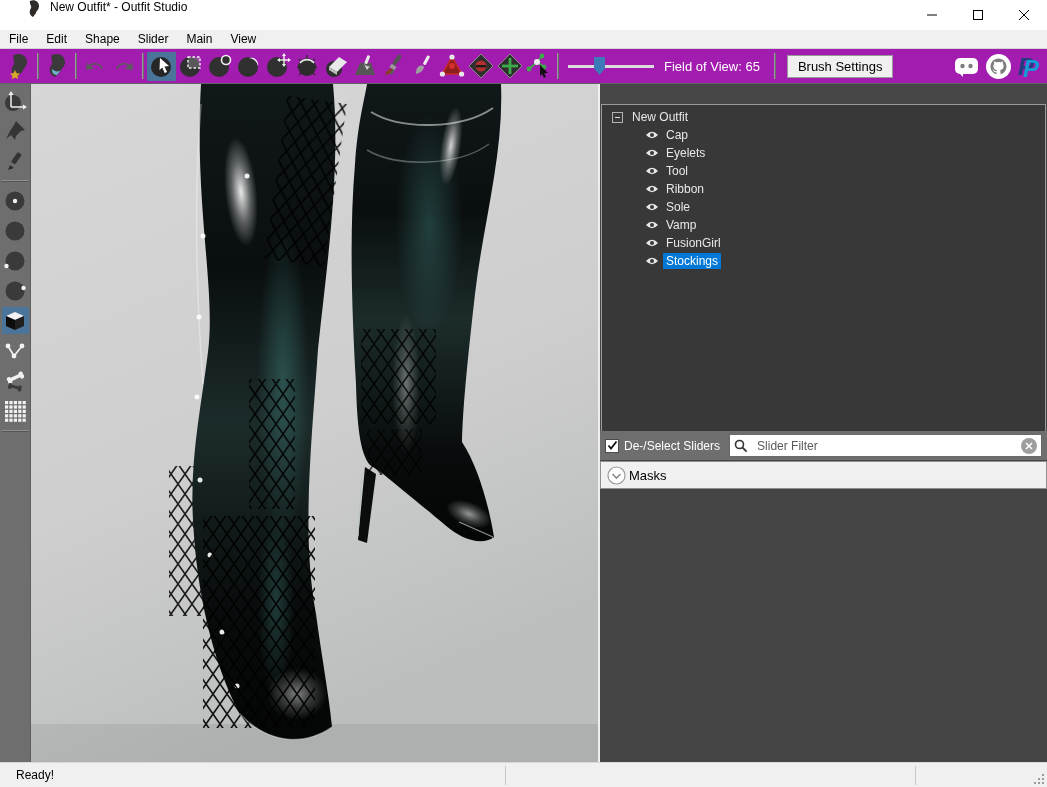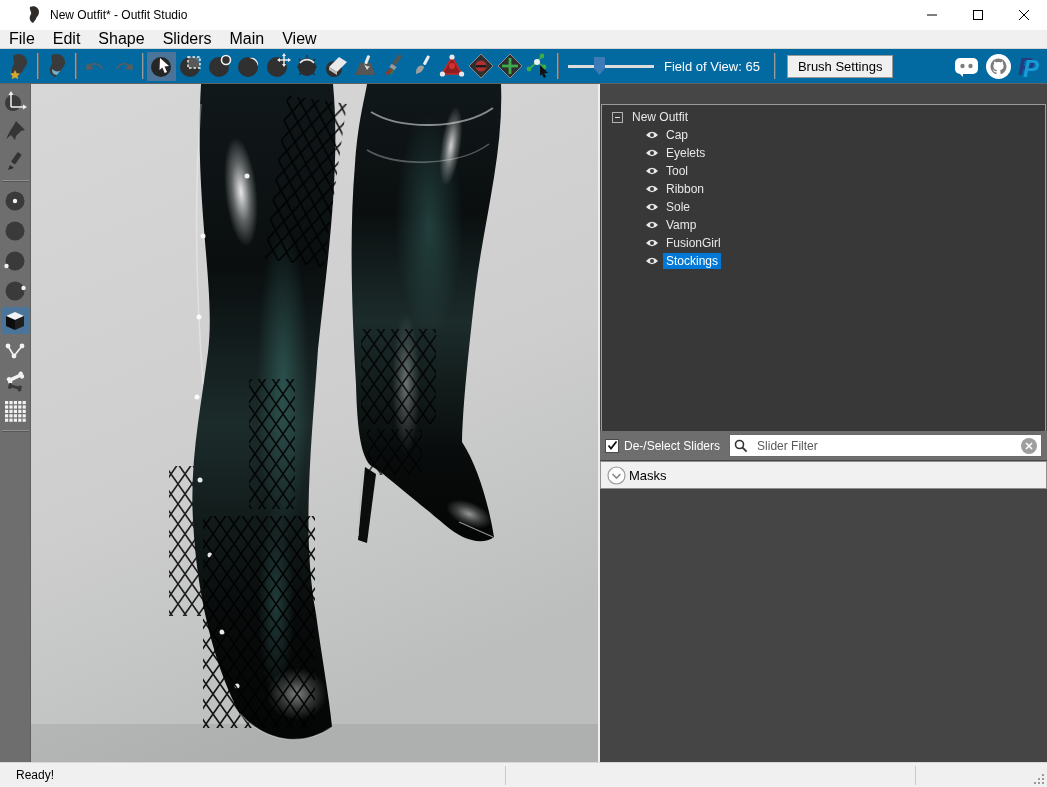--- a/index.html
+++ b/index.html
@@ -1,31 +1,31 @@
 <!DOCTYPE html>
 <html><head>
 <meta charset="utf-8">
 <style>
   html,body{margin:0;padding:0;background:#222;}
   *{box-sizing:border-box;font-family:"Liberation Sans",sans-serif;}
   #window{position:relative;width:1047px;height:787px;background:#7d7d7d;outline:1px solid #5a5a5a;overflow:hidden;}
 
   
-  .titlebar{position:absolute;left:0;top:0;width:1047px;height:30px;background:#ffffff;display:flex;align-items:center;}
+  .titlebar{position:absolute;left:0;top:0;width:1047px;height:30px;background:#ffffff;display:flex;}
   .app-icon{margin-left:27px;width:16px;height:18px;flex:0 0 auto;}
   .title-text{margin-left:7px;font-size:12px;color:#000;}
   .win-btns{margin-left:auto;display:flex;height:30px;}
   .win-btn{width:46px;height:30px;display:flex;align-items:center;justify-content:center;cursor:default;}
 
   
   .menubar{position:absolute;left:0;top:30px;width:1047px;height:19px;background:#f0f0f0;display:flex;align-items:center;border-bottom:1px solid #d5d5d5;}
-  .menu-item{font-size:16px;color:#000;padding:2px 9px;}
-
-  
-  .toolbar{position:absolute;left:0;top:49px;width:1047px;height:35px;background:#0369a1;display:flex;align-items:center;padding:0 4px;border-bottom:1px solid #636363;}
+  .menu-item{font-size:12px;color:#000;padding:2px 9px;}
+
+  
+  .toolbar{position:absolute;left:0;top:49px;width:1047px;height:35px;background:#a21caf;display:flex;align-items:center;padding:0 4px;border-bottom:1px solid #636363;}
   .tbtn{width:29px;height:29px;display:flex;align-items:center;justify-content:center;border-radius:1px;flex:0 0 auto;}
   .tbtn.active{background:#4a7499;}
   .tsep{width:1px;height:26px;background:#9b9b9b;margin:0 4px;flex:0 0 auto;box-shadow:1px 0 0 #6a6a6a;}
   .fov-slider{position:relative;width:86px;height:20px;margin:0 8px 0 6px;flex:0 0 auto;}
   .fov-track{position:absolute;left:0;right:0;top:9px;height:3px;background:#dcdcdc;}
   .fov-thumb{position:absolute;left:26px;top:1px;width:11px;height:18px;background:#3d7ab8;clip-path:polygon(0 0,100% 0,100% 62%,50% 100%,0 62%);}
   .fov-label{color:#ffffff;font-size:13px;margin:0 10px 0 2px;white-space:nowrap;}
   .brush-settings{background:#f0f0f0;border:1px solid #989898;color:#000;font-size:13px;padding:3px 10px;margin-left:8px;white-space:nowrap;}
   .web-links{margin-left:auto;display:flex;align-items:center;gap:5px;padding-right:4px;}
 
@@ -99,21 +99,21 @@
             <line x1="11" y1="1" x2="1" y2="11" stroke="#000" stroke-width="1"></line>
           </svg>
       </div>
     </div>
   </div>
 
   <div class="menubar">
     <span class="menu-item">File</span>
     <span class="menu-item">Edit</span>
     <span class="menu-item">Shape</span>
-    <span class="menu-item">Sliders</span>
+    <span class="menu-item">Slider</span>
     <span class="menu-item">Main</span>
     <span class="menu-item">View</span>
   </div>
 
   <div class="toolbar">
     <div class="tbtn">
       <svg width="26" height="26" viewBox="0 0 26 26">
         <path d="M8,2 C16,-1 21,4 21,9 C21,14 17,15 17,18 L11,24 C4,21 5,15 8,11 C9,8 6,6 8,2 Z" fill="#3a3a3a"></path>
         <path d="M9,17 l1.6,3.2 3.4,.4 -2.5,2.3 .7,3.3 -3.2,-1.7 -3.2,1.7 .7,-3.3 -2.5,-2.3 3.4,-.4 Z" fill="#d8a829"></path>
       </svg>

